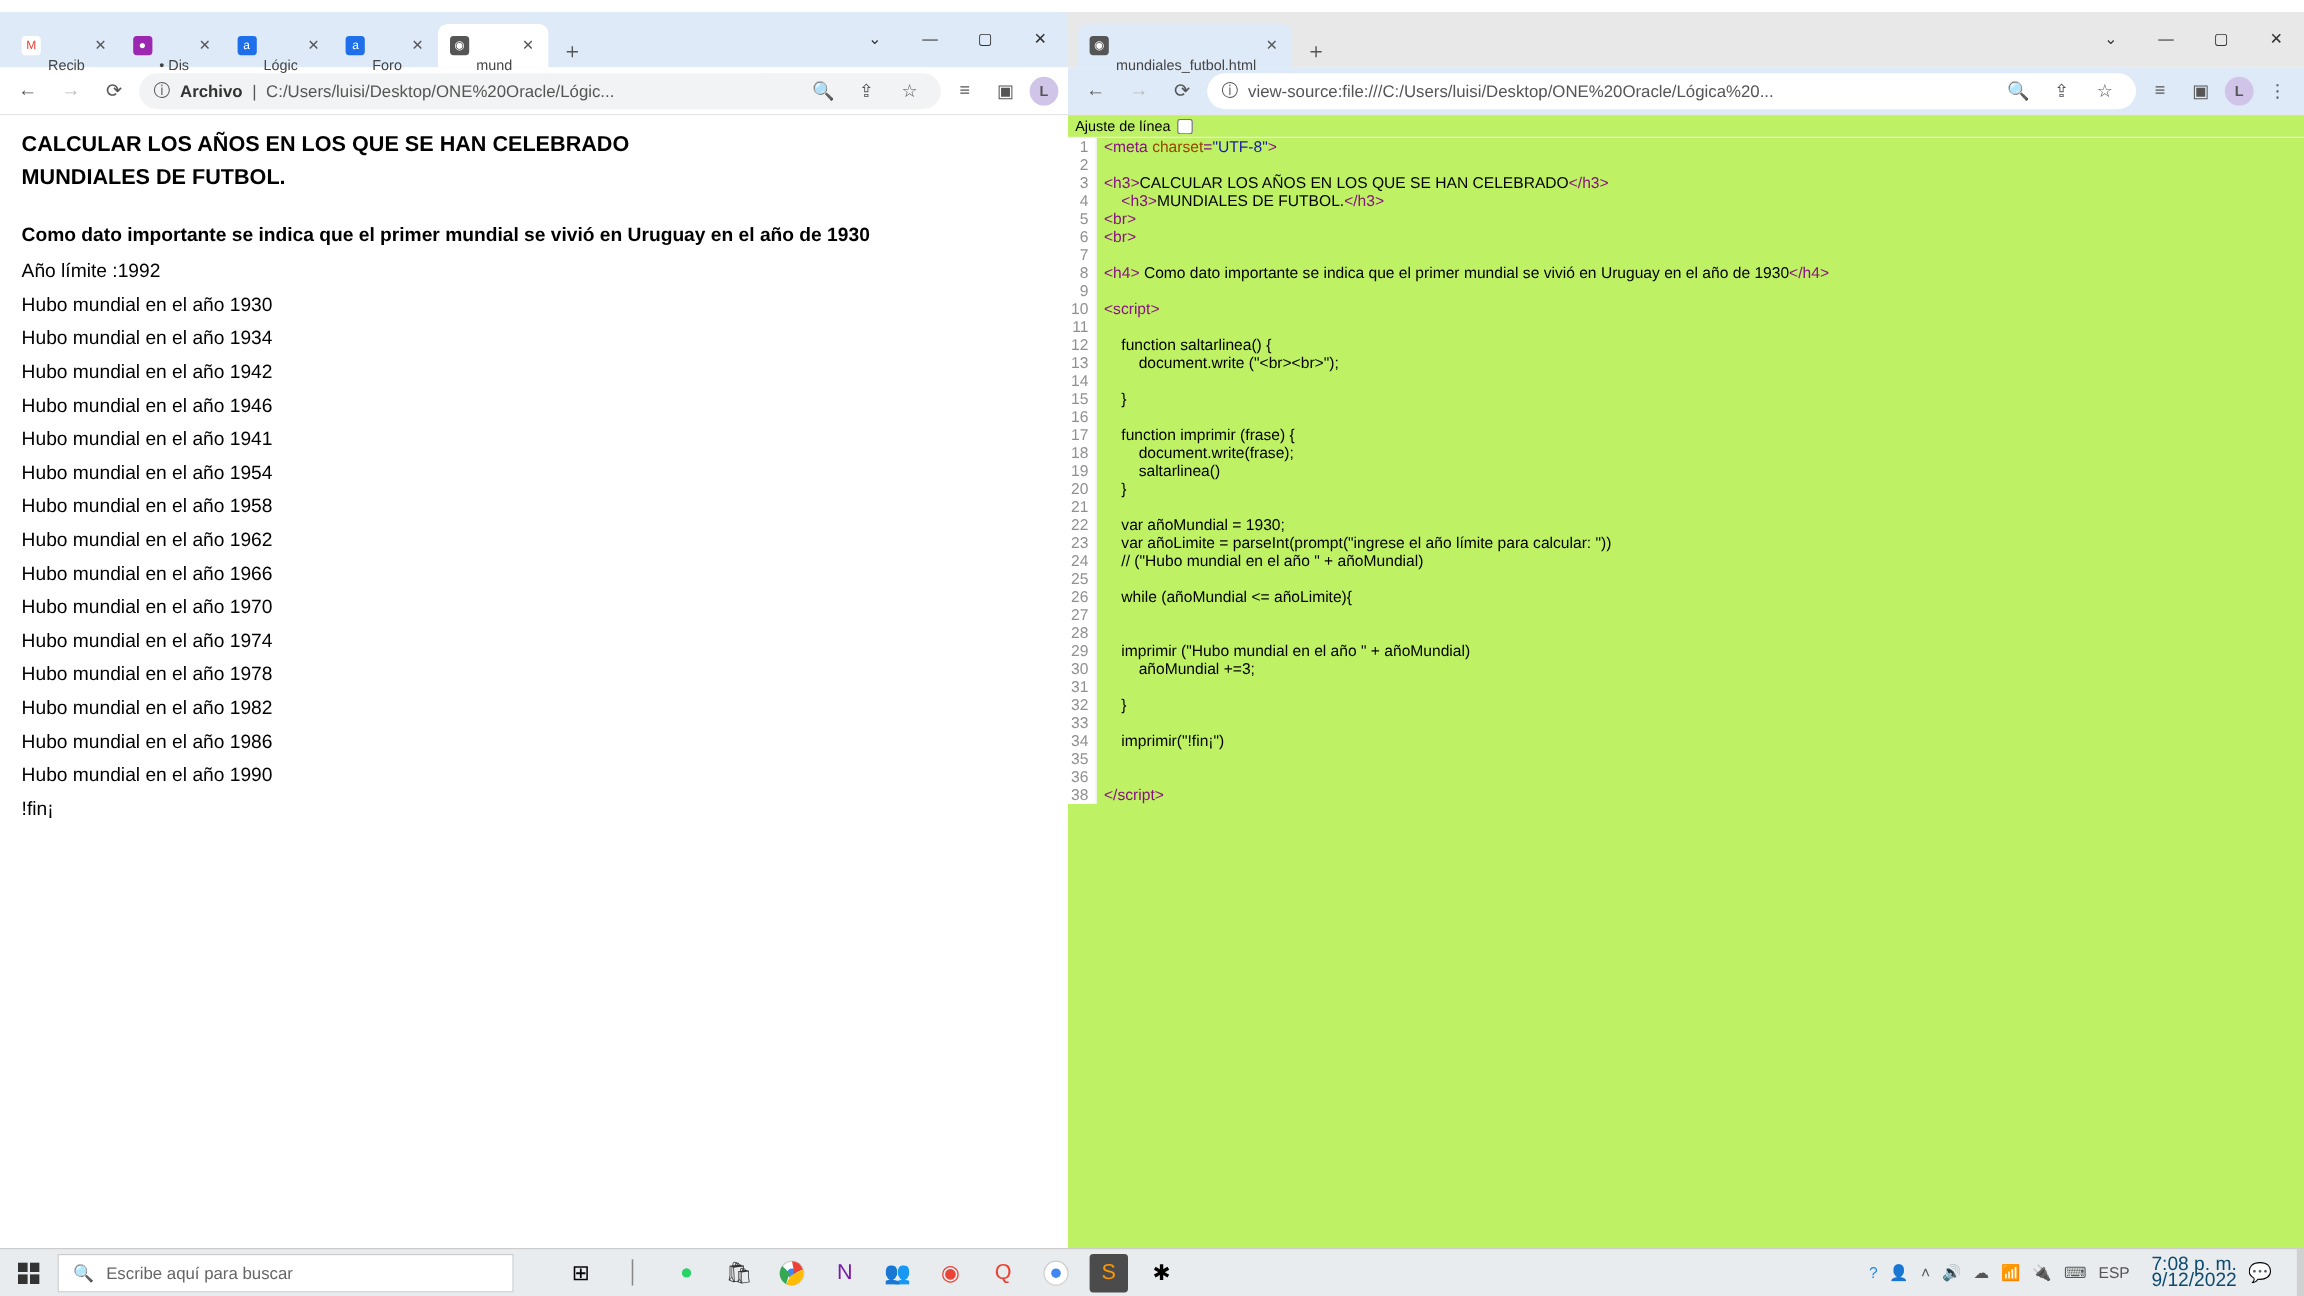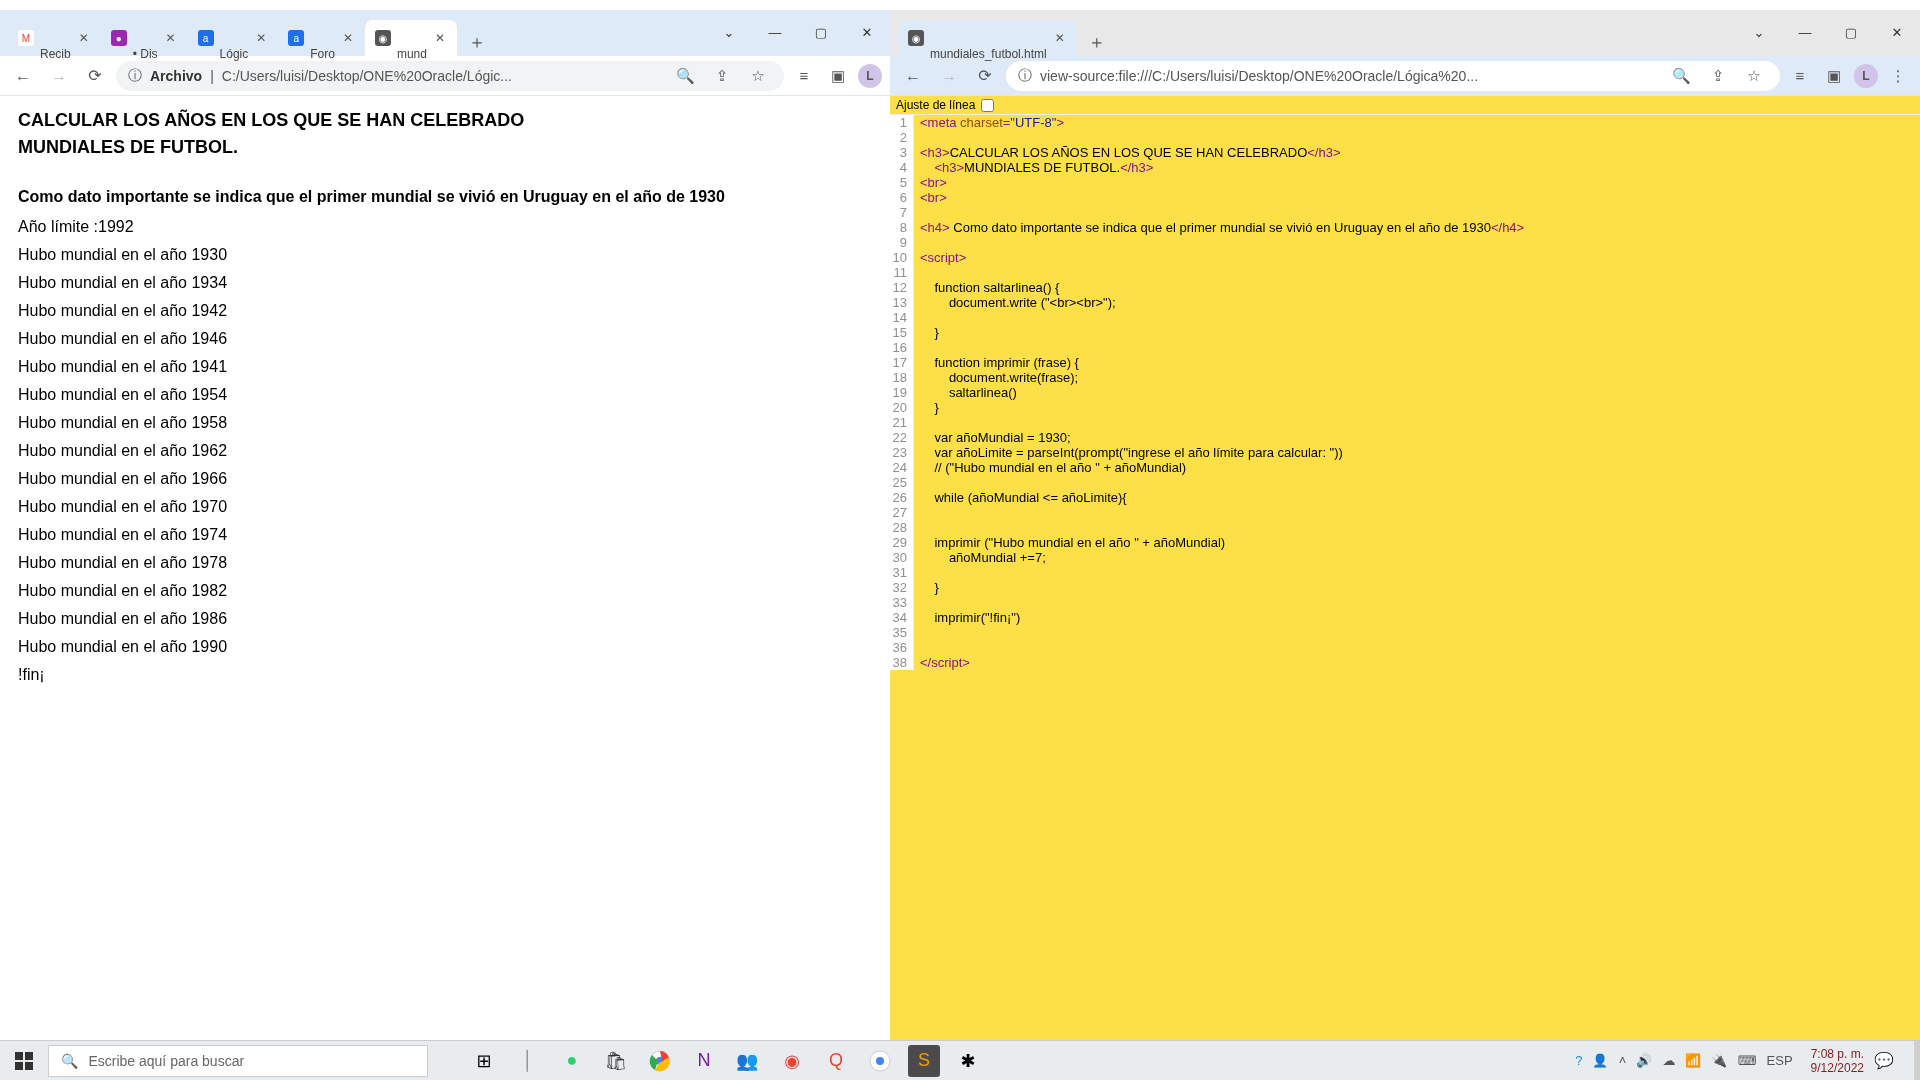--- a/index.html
+++ b/index.html
@@ -38,39 +38,39 @@
 .iconbtn{ width:28px; height:28px; display:flex; align-items:center; justify-content:center; color:#555; font-size:15px;}
 .avatar{ width:24px;height:24px;border-radius:12px;background:#d1c4e9;display:flex;align-items:center;justify-content:center;font-size:12px;color:#555;font-weight:600;}
 
 
 .page-left { padding:8px 18px; font-family:"Times New Roman", serif; font-size:16px; color:#000; overflow:auto; height:calc(100% - 96px);}
 .page-left h3{ font-size:18px; font-weight:bold; margin:6px 0;}
 .page-left h4{ font-size:16px; font-weight:bold; margin:30px 0 12px 0;}
 .page-left .line{ margin:10px 0; }
 
 
-.page-right { height:calc(100% - 96px); font-family:Consolas, monospace; font-size:13px; overflow:auto; background:#fde047;}
+.page-right { height:calc(100% - 96px); font-family:Consolas, monospace; font-size:13px; overflow:auto; background:#bef264;}
 .lw-row{ padding:2px 6px; display:flex; align-items:center; gap:4px; font-family:"Segoe UI"; font-size:12px; border-bottom:1px solid #eee;}
 .lw-row input{ margin-left:2px;}
 .srcrow { display:flex; }
 .srcrow .num { width:24px; text-align:right; color:#909090; padding-right:6px; user-select:none; border-right:1px solid #eee; background:#fff;}
 .srcrow .code{ padding-left:6px; white-space:pre; }
 .tag{ color:#881280;}
 .attrn{ color:#994500;}
 .attrv{ color:#1a1aa6;}
 .txt{ color:#000;}
 
 
 .taskbar { position:absolute; left:0; bottom:0; width:1920px; height:40px; background:#e9ecef; display:flex; align-items:center; padding:0 0; border-top:1px solid #ccc;}
 .start{ width:48px; height:40px; display:flex; align-items:center; justify-content:center; font-size:18px; color:#333;}
 .search{ width:380px; height:32px; background:#fff; display:flex; align-items:center; padding:0 12px; gap:10px; color:#666; font-size:14px; border:1px solid #ccc;}
 .tray{ flex:1; display:flex; align-items:center; gap:12px; padding-left:40px;}
 .tray .ticon{ width:32px; height:32px; display:flex; align-items:center; justify-content:center; font-size:18px; border-radius:4px;}
 .sys{ display:flex; align-items:center; gap:10px; padding:0 8px; color:#555; font-size:13px;}
-.clock{ text-align:right; font-size:12px; line-height:14px; padding:0 10px; color:#7f1d1d;}
+.clock{ text-align:right; font-size:16px; line-height:14px; padding:0 10px; color:#0c4a6e;}
 .edge{ width:6px; height:40px; background:#d0d0d0;}
 
 svg{display:block}
 </style>
 </head>
 <body>
 
 <div class="win left">
   <div class="titlebar"></div>
 
@@ -305,21 +305,21 @@
         <div class="srcrow">
           <div class="num">28</div>
           <div class="code"><span class="txt"></span></div>
         </div>
         <div class="srcrow">
           <div class="num">29</div>
           <div class="code"><span class="txt">    imprimir ("Hubo mundial en el año " + añoMundial)</span></div>
         </div>
         <div class="srcrow">
           <div class="num">30</div>
-          <div class="code"><span class="txt">        añoMundial +=7;</span></div>
+          <div class="code"><span class="txt">        añoMundial +=3;</span></div>
         </div>
         <div class="srcrow">
           <div class="num">31</div>
           <div class="code"><span class="txt"></span></div>
         </div>
         <div class="srcrow">
           <div class="num">32</div>
           <div class="code"><span class="txt">    }</span></div>
         </div>
         <div class="srcrow">

